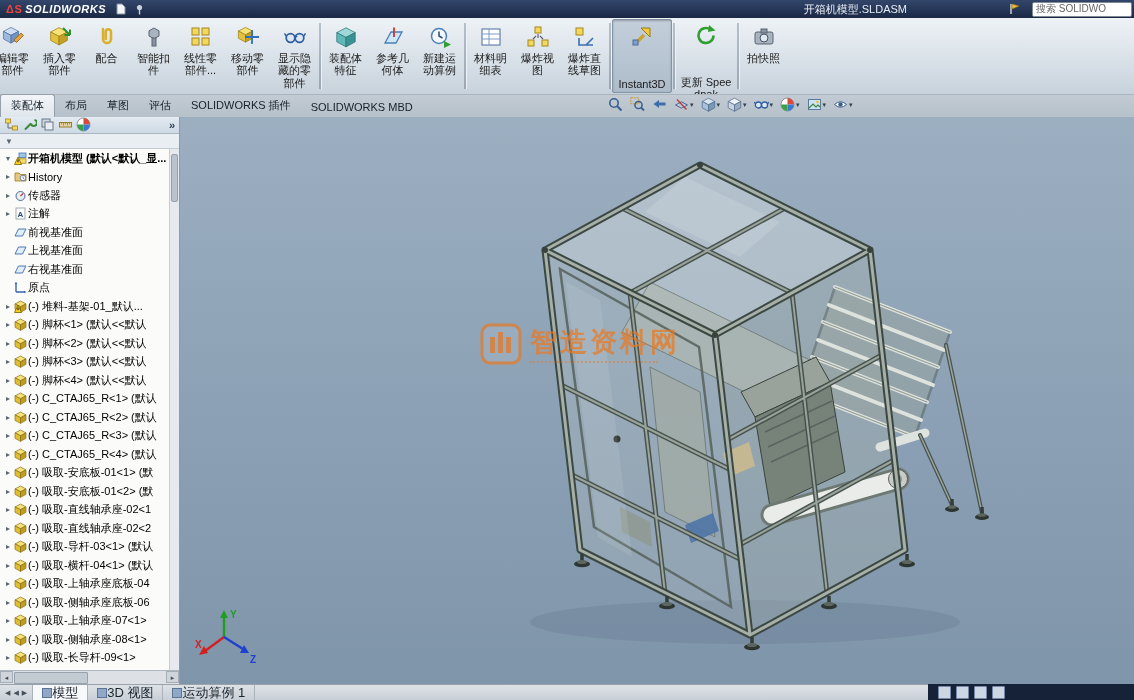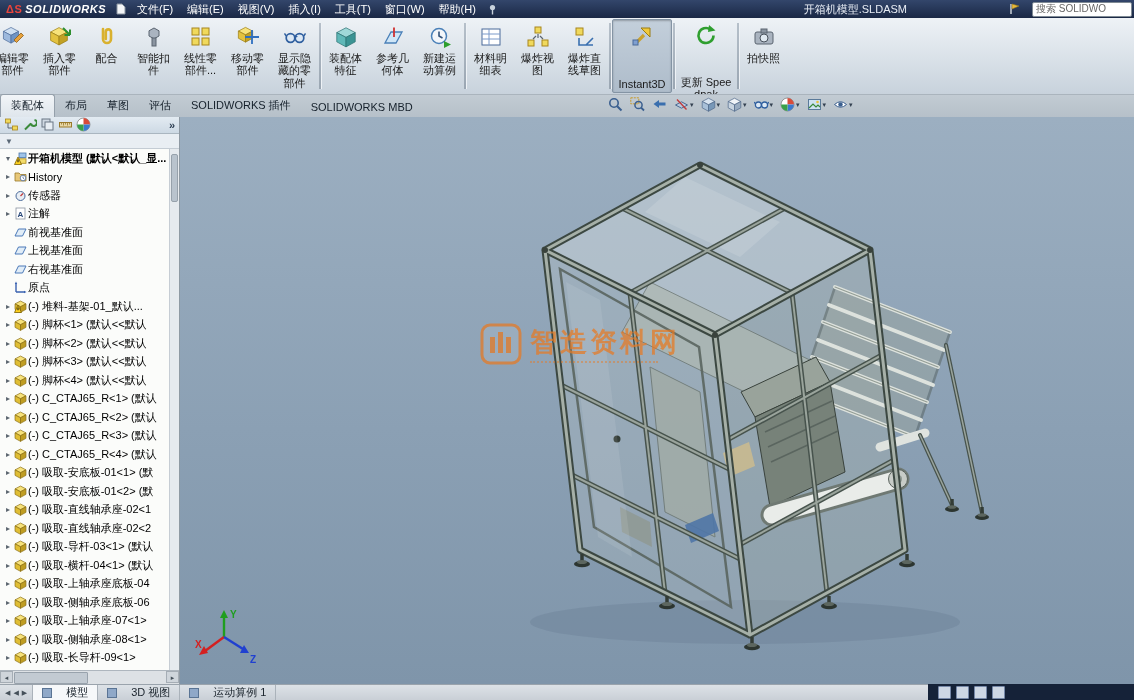--- a/index.html
+++ b/index.html
@@ -72,21 +72,21 @@
   .machine{position:absolute;left:0;top:0;}
   .watermark{position:absolute;left:300px;top:206px;display:flex;align-items:flex-start;gap:8px;opacity:.72;}
   .wm-text{color:#e87a22;font-size:27px;font-weight:bold;letter-spacing:3px;line-height:1;margin-top:6px;}
   .wm-sub{border-top:2px dotted rgba(232,122,34,.65);width:128px;margin-top:5px;}
   .triad{position:absolute;left:14px;top:490px;}
   
   .footer{position:absolute;left:0;top:684px;width:100%;height:16px;background:#152238;}
   .ftabs-wrap{position:absolute;left:0;top:0;width:928px;height:16px;
     background:linear-gradient(#dde2e7,#c9cfd6);display:flex;align-items:stretch;border-top:1px solid #9aa3ac;box-sizing:border-box;}
   .fnav{display:flex;align-items:center;gap:3px;padding:0 5px;color:#45505a;font-size:7px;border-right:1px solid #aab2ba;}
-  .dtab{display:flex;align-items:center;gap:14px;padding:0 9px;font-size:11px;color:#1a232c;border-right:1px solid #aab2ba;}
+  .dtab{display:flex;align-items:center;gap:0;padding:0 9px;font-size:13px;color:#1a232c;border-right:1px solid #aab2ba;}
   .dtab.active{background:#f6f8fa;}
   .dtab .sq{width:8px;height:8px;background:#8fa8c8;border:1px solid #5a7494;flex:none;}
   .fboxes{position:absolute;left:938px;top:2px;display:flex;gap:5px;}
   .fbox{width:11px;height:11px;background:#cdd7e4;border:1px solid #7688a8;border-radius:1px;}
   .ic{display:inline-flex;align-items:center;justify-content:center;}
   .ic svg{display:block;}
 </style>
 </head>
 <body>
 
@@ -95,29 +95,20 @@
   <header class="titlebar">
     <span class="logo">
       <span class="ds">ΔS</span>
       <span>SOLIDWORKS</span>
     </span>
     <span class="tb-ic" style="padding:0 4px;">
       <svg width="10" height="12">
           <path d="M1 1 h5 l3 3 v7 H1 Z" fill="#f4f6f8" stroke="#8a94a0"></path>
         </svg>
     </span>
-    <nav style="display:flex;height:100%;">
-        <div class="menu-item">文件(F)</div>
-        <div class="menu-item">编辑(E)</div>
-        <div class="menu-item">视图(V)</div>
-        <div class="menu-item">插入(I)</div>
-        <div class="menu-item">工具(T)</div>
-        <div class="menu-item">窗口(W)</div>
-        <div class="menu-item">帮助(H)</div>
-      </nav>
     <span class="tb-ic" style="padding:0 5px;">
       <svg width="9" height="11">
           <circle cx="4.5" cy="3.5" r="2.6" fill="#c8d2dc"></circle>
           <line x1="4.5" y1="6" x2="4.5" y2="10.5" stroke="#c8d2dc" stroke-width="1.4"></line>
         </svg>
     </span>
     <span class="doc-title">开箱机模型.SLDASM</span>
     <span class="searchwrap">
       <span class="tb-ic">
         <svg width="11" height="12">

